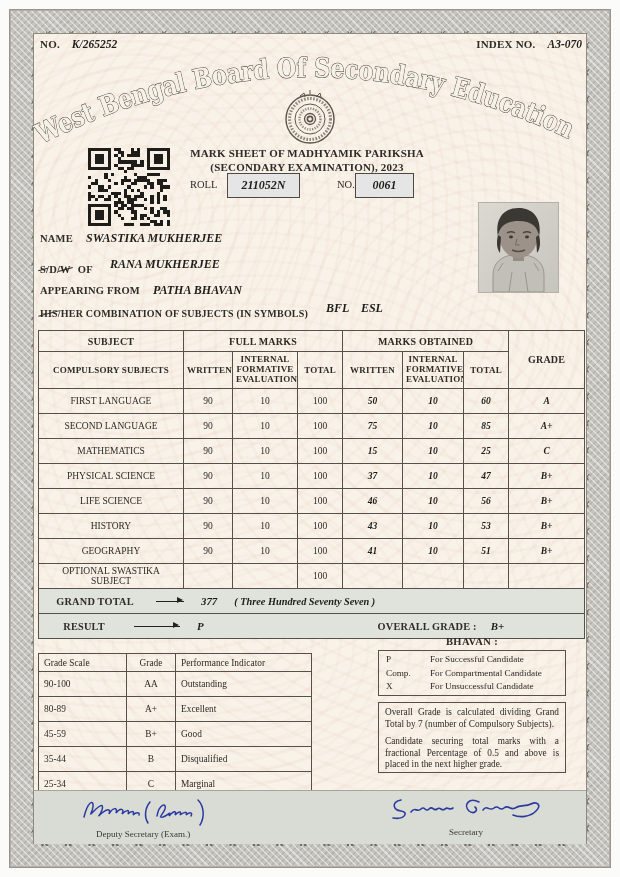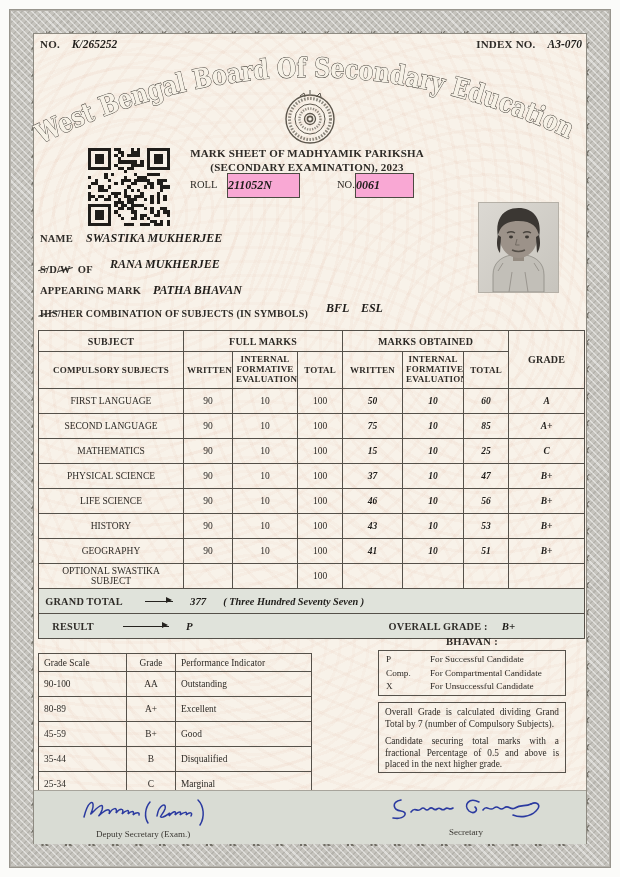--- a/index.html
+++ b/index.html
@@ -29,35 +29,35 @@
   
   .lbl{font-weight:bold;font-size:10.5px;color:#2f2c28;letter-spacing:.2px;}
   .hand{font-weight:bold;font-style:italic;color:#1f1d1a;}
   .val{font-size:12px;}
   .struck{position:relative;display:inline-block;}
   .struck::after{content:"";position:absolute;left:-2px;right:-2px;top:46%;
     border-top:1.4px solid #2c2a26;transform:rotate(-15deg);}
   
   .hdr-left,.hdr-right{display:flex;gap:12px;align-items:baseline;}
   
-  .rbox{background:#f9a8d4;border:1.3px solid #4d4942;display:flex;align-items:center;justify-content:flex-start;}
+  .rbox{background:#e5e5e5;border:1.3px solid #4d4942;display:flex;align-items:center;justify-content:center;}
   
   table.marks{position:absolute;left:38px;top:330px;width:546px;border-collapse:collapse;table-layout:fixed;}
   table.marks th,table.marks td{border:1px solid #55514a;font-size:9.5px;padding:0 3px;
     text-align:center;vertical-align:middle;overflow:hidden;}
   table.marks th{font-weight:bold;letter-spacing:.2px;}
   tr.h1 th{height:20px;font-size:10px;}
   tr.h2 th{height:36px;font-size:9px;}
   th.ife,td.ife{font-size:8.3px;line-height:1.08;}
   td.subj,th.subj-h{text-align:left;padding-left:5px;}
   tbody tr{height:25px;}
   td.num{font-size:9.8px;}
   td.hand,span.handcell{font-weight:bold;font-style:italic;}
   tr.bar td{background:#e0e3db;height:23px;padding:0;}
-  .barflex{display:flex;align-items:center;padding:0 1px;gap:17px;}
+  .barflex{display:flex;align-items:center;padding:0 12px;gap:17px;}
   .barflex .lbl{font-size:10.3px;}
   .hand.big{font-size:10.8px;}
   .arrow{position:relative;height:0;border-top:1.3px solid #25231f;align-self:center;}
   .arrow::after{content:"";position:absolute;right:-2px;top:-4.1px;width:0;height:0;
     border:3.4px solid transparent;border-left:6.5px solid #25231f;}
   .a1{width:28px}.a2{width:46px}
   .og-group{margin-left:auto;display:flex;align-items:center;gap:14px;margin-right:68px;}
   
   table.scale{position:absolute;left:38px;top:653px;width:273px;border-collapse:collapse;table-layout:fixed;}
   table.scale th,table.scale td{border:1px solid #55514a;font-size:9.4px;font-weight:normal;
@@ -342,21 +342,21 @@
 
     <span class="abs lbl" style="left:40px;top:233px;">NAME</span>
     <span class="abs hand val" style="left:86px;top:231px;">SWASTIKA MUKHERJEE</span>
 
     <div class="abs" style="left:40px;top:259px;">
       <span class="lbl struck">S</span><span class="lbl">/</span><span class="lbl">D</span><span class="lbl">/</span><span class="lbl struck">W</span>
       <span class="lbl" style="margin-left:3px;">OF</span>
     </div>
     <span class="abs hand val" style="left:110px;top:257px;">RANA MUKHERJEE</span>
 
-    <span class="abs lbl" style="left:40px;top:285px;">APPEARING MARK</span>
+    <span class="abs lbl" style="left:40px;top:285px;">APPEARING FROM</span>
     <span class="abs hand val" style="left:153px;top:283px;">PATHA BHAVAN</span>
 
     <div class="abs" style="left:40px;top:303px;">
       <span class="lbl struck" style="font-size:10px;">HIS</span><span class="lbl" style="font-size:10px;">/HER COMBINATION OF SUBJECTS (IN SYMBOLS)</span>
     </div>
     <span class="abs hand val" style="left:326px;top:301px;word-spacing:9px;">BFL ESL</span>
 
     <table class="marks">
       <colgroup>
         <col style="width:145px">

